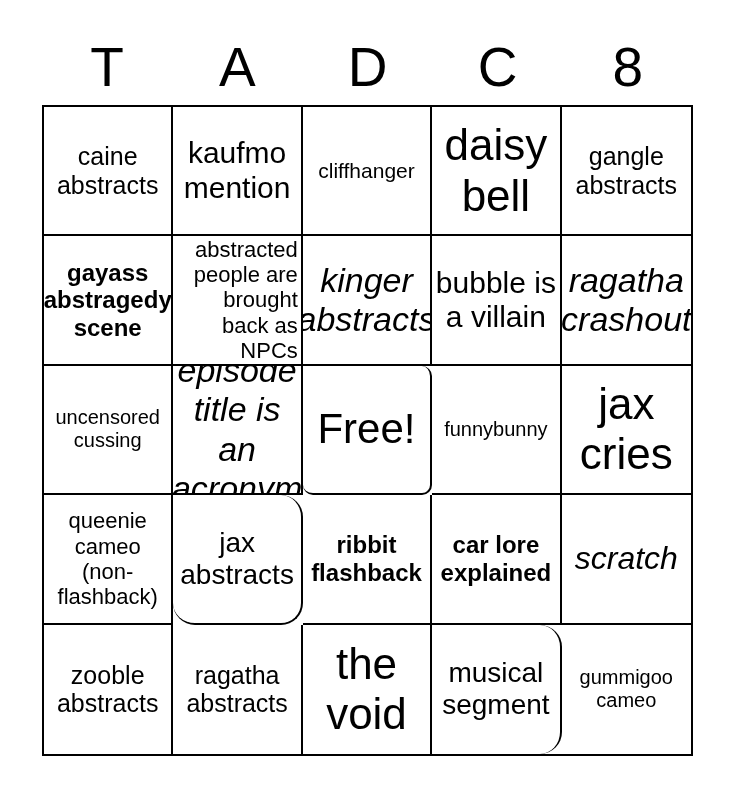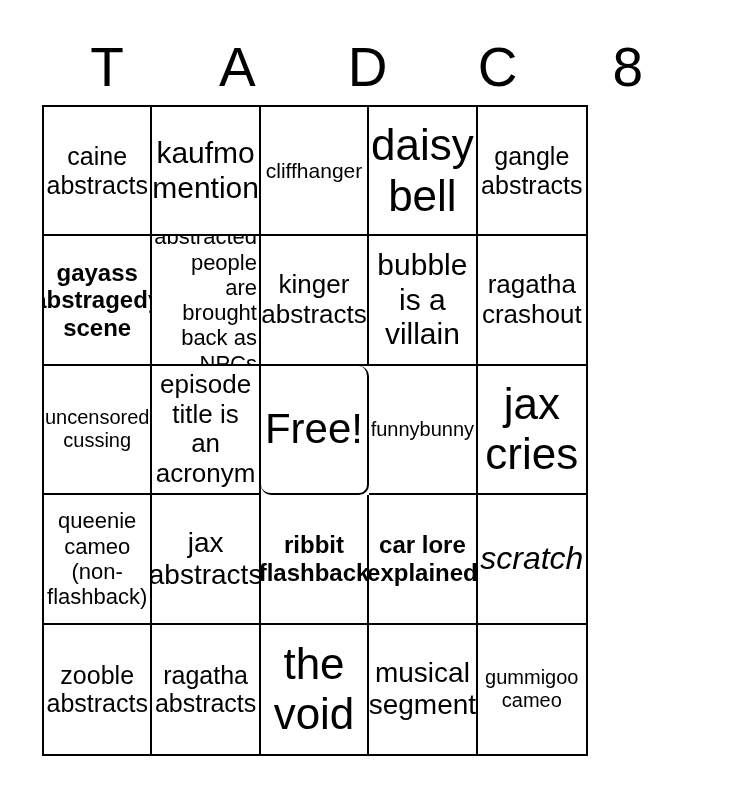--- a/index.html
+++ b/index.html
@@ -26,21 +26,21 @@
     align-items: center;
     justify-items: center;
     font-size: 55px;
     line-height: 1;
     color: #000000;
   }
   .bingo-card {
     position: absolute;
     left: 42px;
     top: 105px;
-    width: 546px;
+    width: 651px;
     height: 651px;
     box-sizing: border-box;
     border: 2px solid #000000;
     background: #ffffff;
     display: grid;
     grid-template-columns: repeat(5, 1fr);
     grid-template-rows: repeat(5, 1fr);
   }
   .cell {
     box-sizing: border-box;
@@ -60,22 +60,22 @@
   }
   .cell:nth-child(5n) { border-right: none; }
   .cell:nth-child(n+21) { border-bottom: none; }
 
   .f17 { font-size: 22px; text-align: right; }
   .f20 { font-size: 20px; }
   .f21 { font-size: 21px; }
   .f22 { font-size: 22px; }
   .f24 { font-size: 24px; font-weight: bold; }
   .f25 { font-size: 25px; }
-  .f26 { font-size: 26px; }
-  .f28 { font-size: 28px; }
+  .f26 { font-size: 34px; font-style: italic; }
+  .f28 { font-size: 28px; border-radius: 22px; }
   .f30 { font-size: 30px; }
   .f32 { font-size: 32px; font-style: italic; }
   .f42 { font-size: 42px; border-radius: 10px; }
   .f44 { font-size: 44px; }
 </style>
 </head>
 <body>
 
 <div class="bingo-header">
   <span>T</span>

